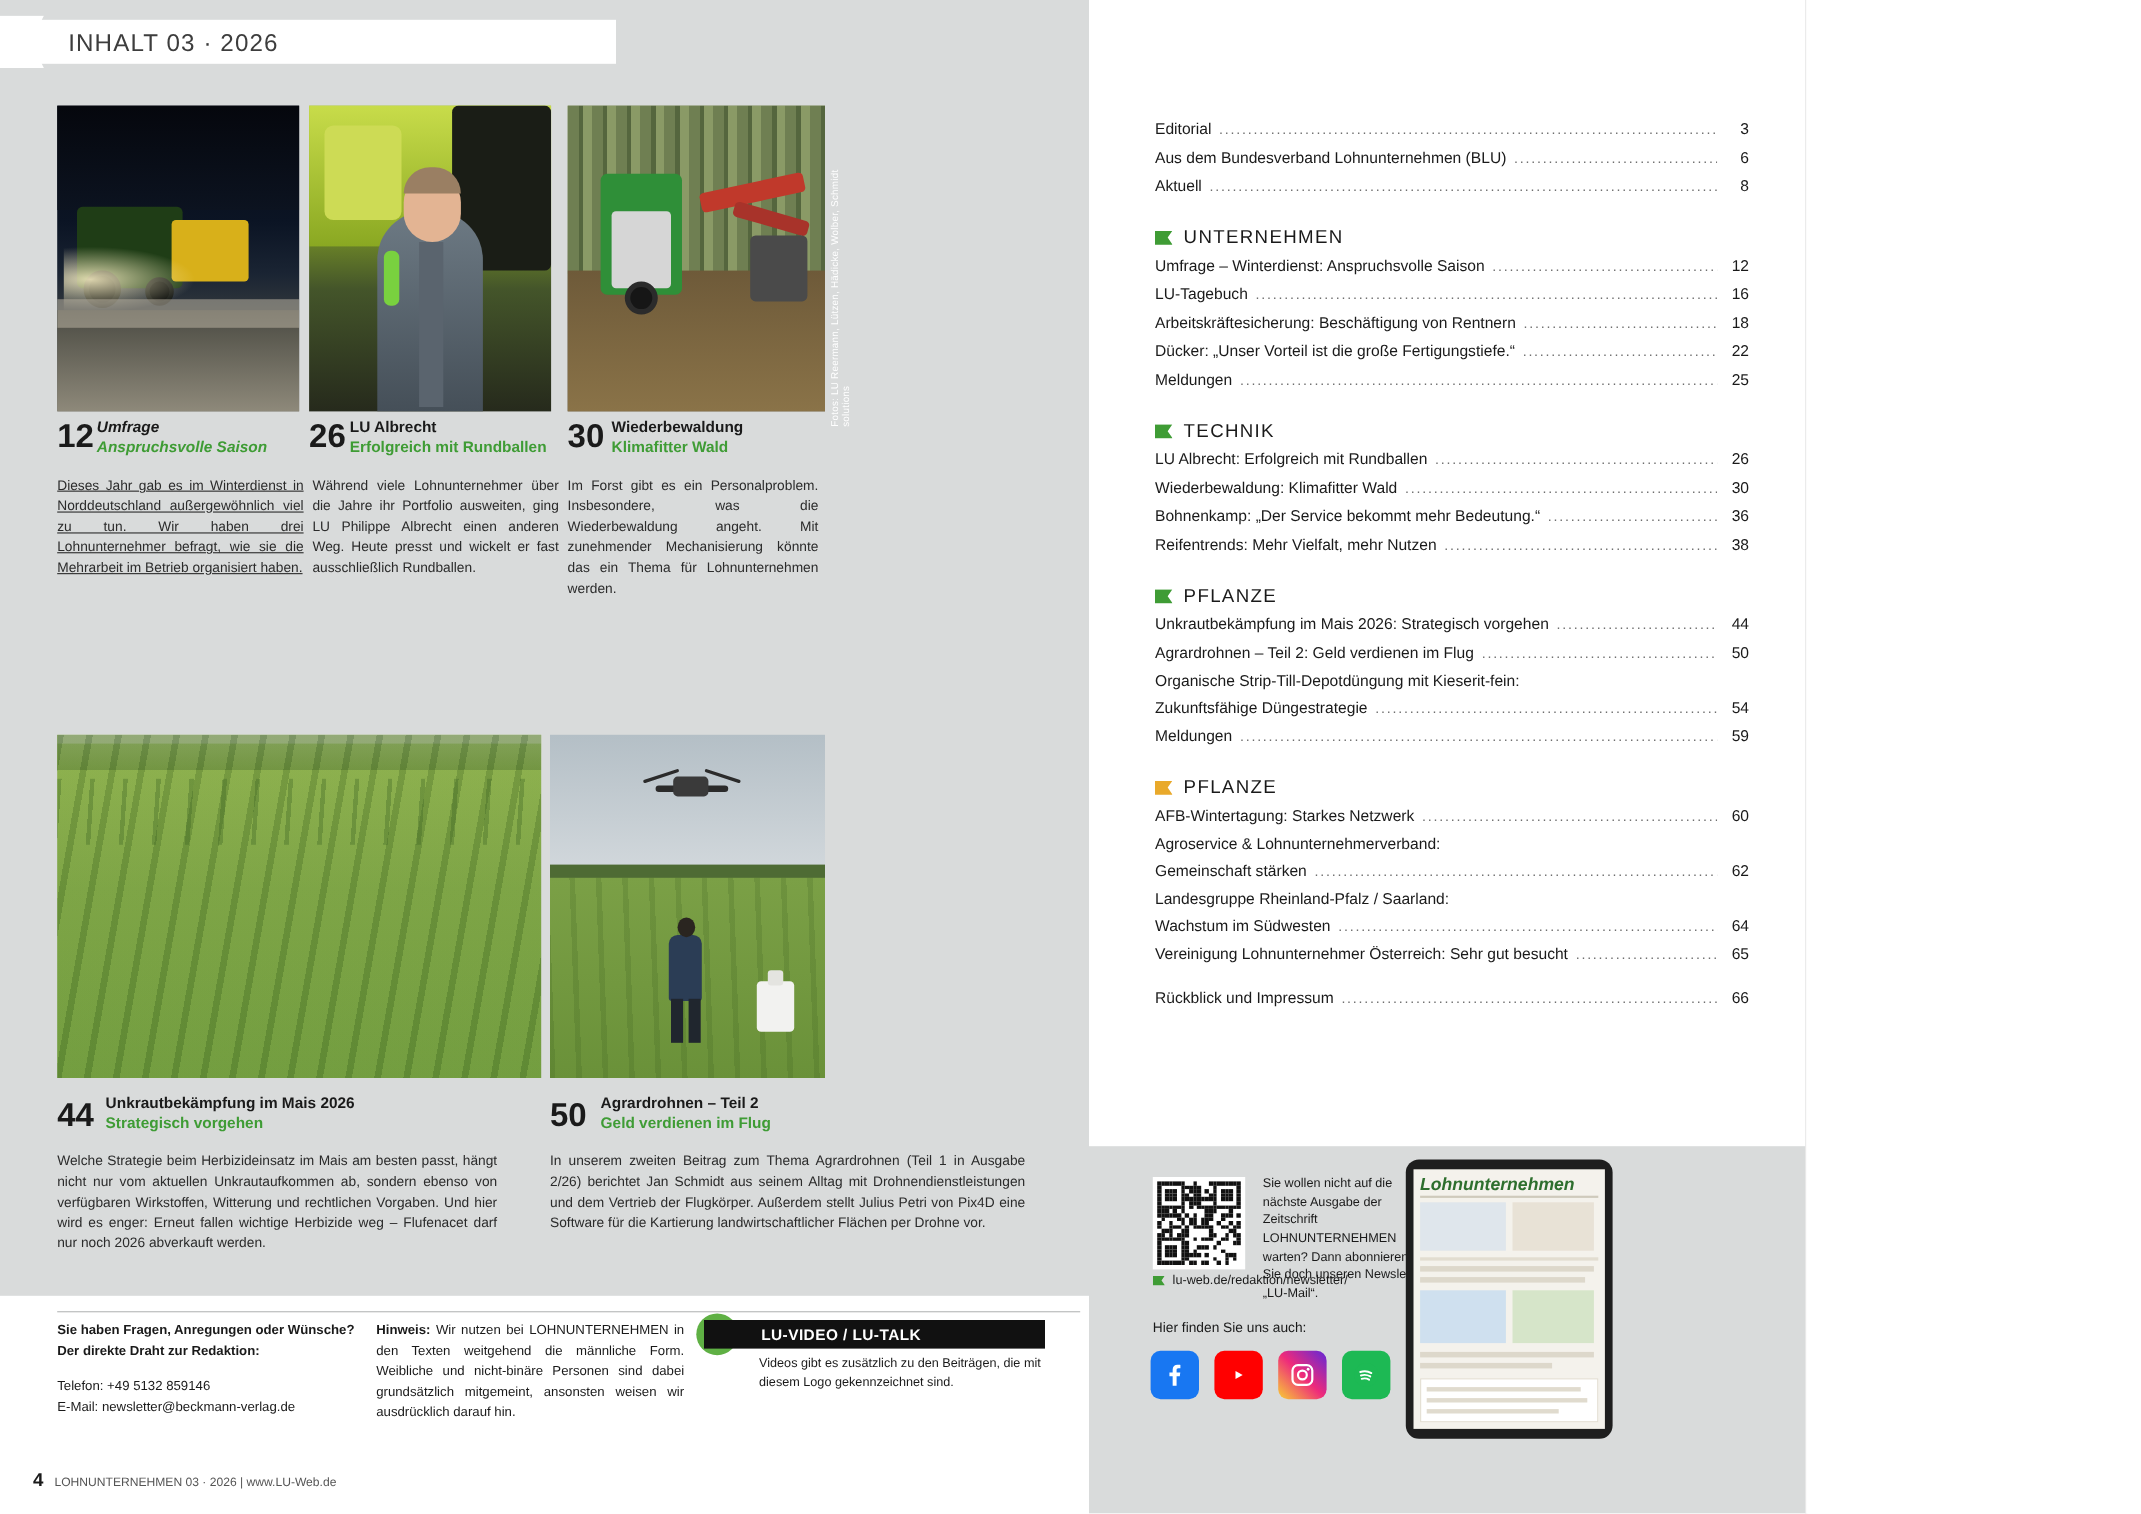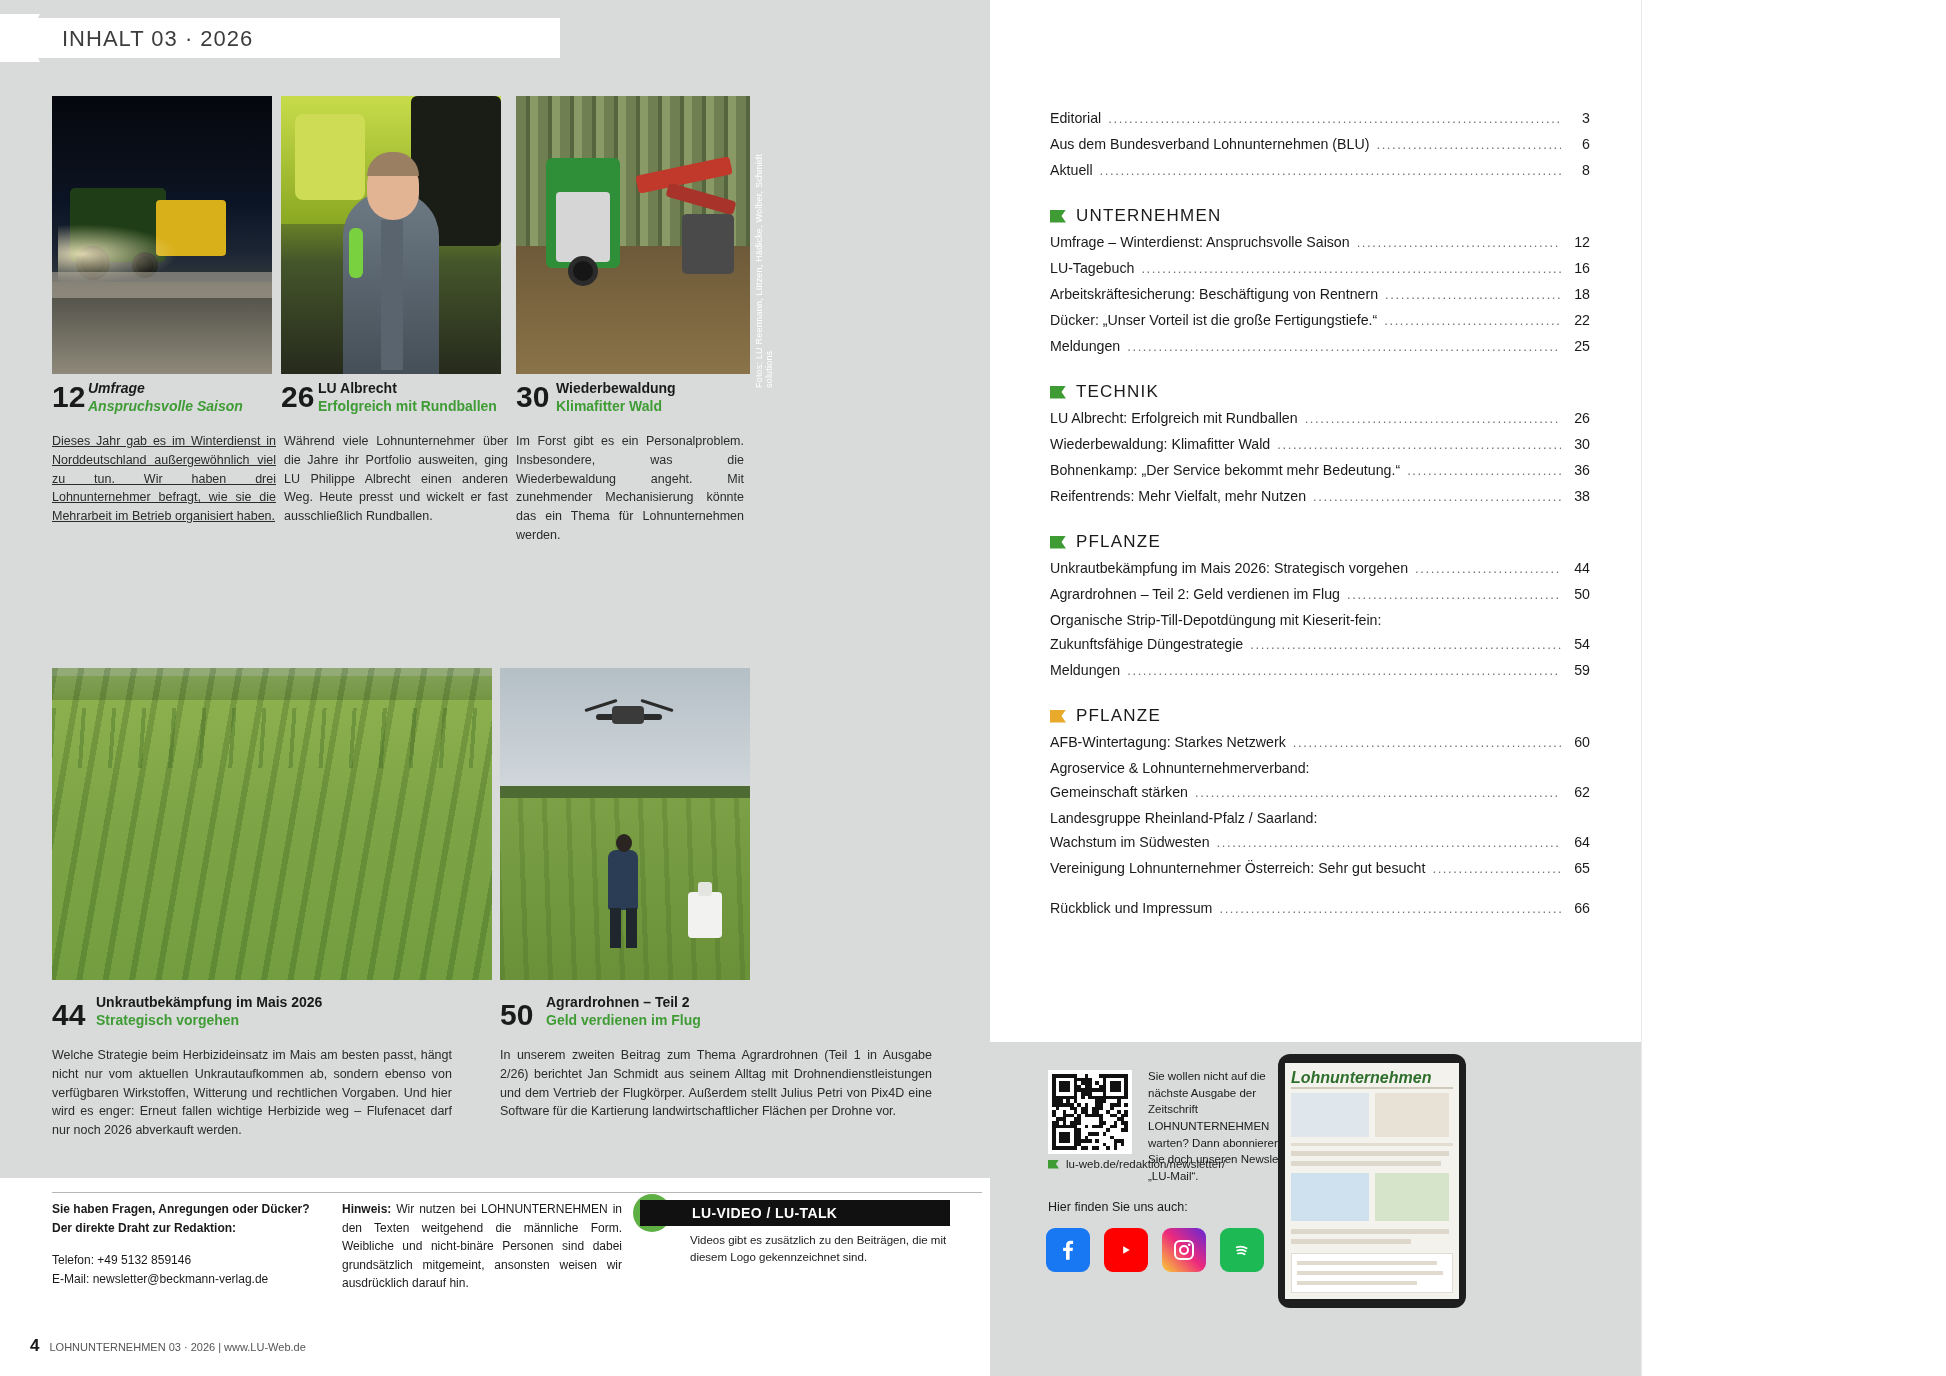--- a/index.html
+++ b/index.html
@@ -263,21 +263,21 @@
     <div class="cap-title" style="left:546px; top:994px; width:240px;">
       <b>Agrardrohnen – Teil 2</b><br>
       <span class="grn">Geld verdienen im Flug</span>
     </div>
     <div class="body-text" style="left:500px; top:1046px; width:432px;">In unserem zweiten Beitrag zum Thema Agrardrohnen (Teil 1 in Ausgabe 2/26) berichtet Jan Schmidt aus seinem Alltag mit Drohnendienstleistungen und dem Vertrieb der Flugkörper. Außerdem stellt Julius Petri von Pix4D eine Software für die Kartierung landwirtschaftlicher Flächen per Drohne vor.</div>
   </div>
 
   <div class="footer-rule"></div>
 
   <div class="foot-col" style="left:52px; top:1200px; width:290px;">
-    <b>Sie haben Fragen, Anregungen oder Dücker?</b><br>
+    <b>Sie haben Fragen, Anregungen oder Wünsche?</b><br>
     <b>Der direkte Draht zur Redaktion:</b>
     <div style="height:14px"></div>
     <span>Telefon: +49 5132 859146</span><br>
     <span>E-Mail: newsletter@beckmann-verlag.de</span>
   </div>
 
   <div class="foot-col" style="left:342px; top:1200px; width:280px; text-align:justify;">
     <b>Hinweis:</b><span> Wir nutzen bei LOHNUNTERNEHMEN in den Texten weitgehend die männliche Form. Weibliche und nicht-binäre Personen sind dabei grundsätzlich mitgemeint, ansonsten weisen wir ausdrücklich darauf hin.</span>
   </div>
 

